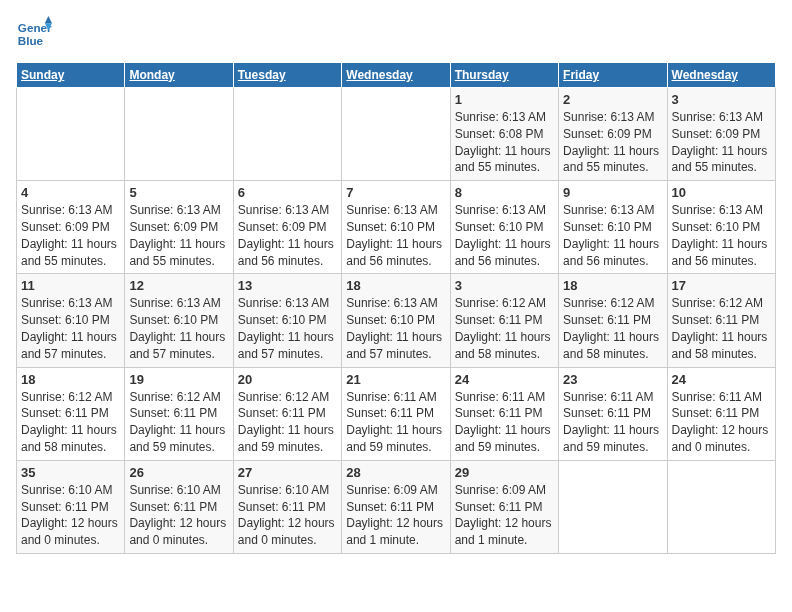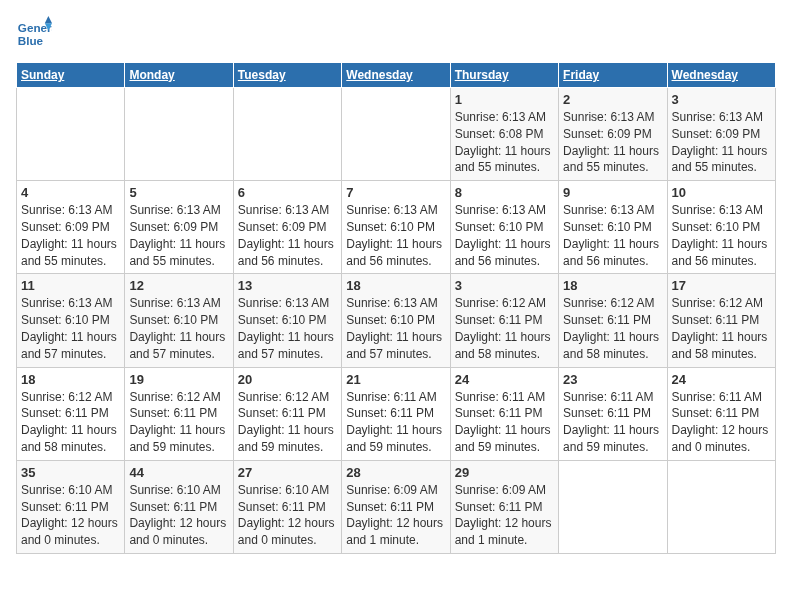--- a/index.html
+++ b/index.html
@@ -266,21 +266,21 @@
         </td>
       </tr>
       <tr>
         <td>
           <span class="day-number">35</span>
           <div class="day-info" style="white-space: pre-line;">Sunrise: 6:10 AM
 Sunset: 6:11 PM
 Daylight: 12 hours and 0 minutes.</div>
         </td>
         <td>
-          <span class="day-number">44</span>
+          <span class="day-number">26</span>
           <div class="day-info" style="white-space: pre-line;">Sunrise: 6:10 AM
 Sunset: 6:11 PM
 Daylight: 12 hours and 0 minutes.</div>
         </td>
         <td>
           <span class="day-number">27</span>
           <div class="day-info" style="white-space: pre-line;">Sunrise: 6:10 AM
 Sunset: 6:11 PM
 Daylight: 12 hours and 0 minutes.</div>
         </td>

